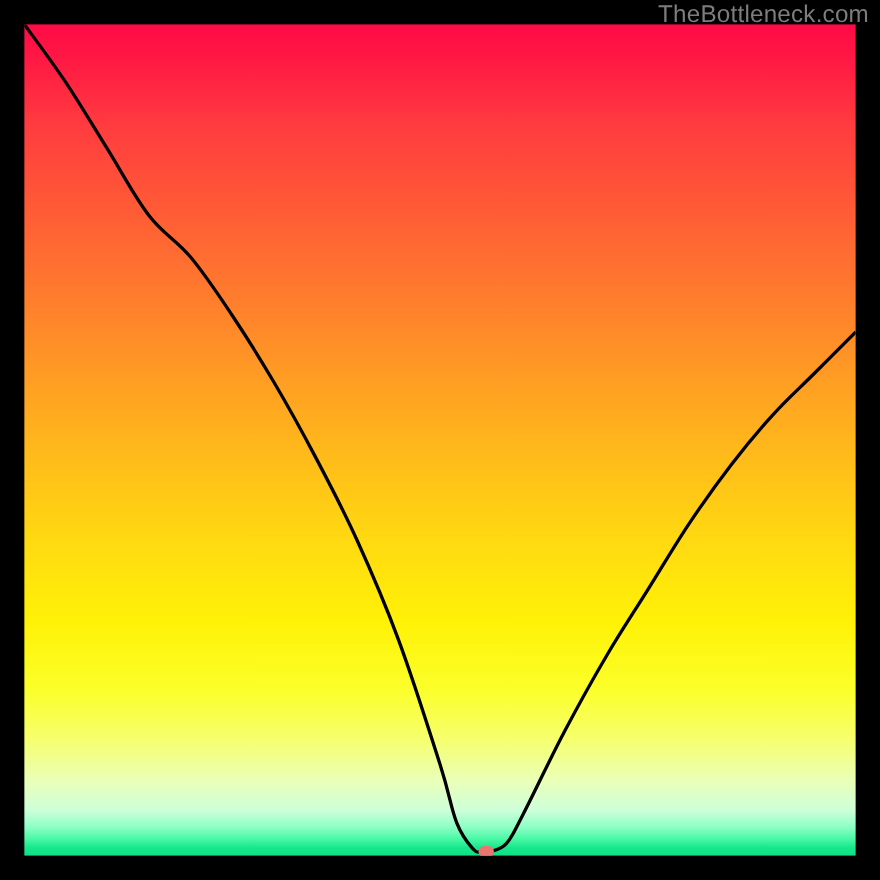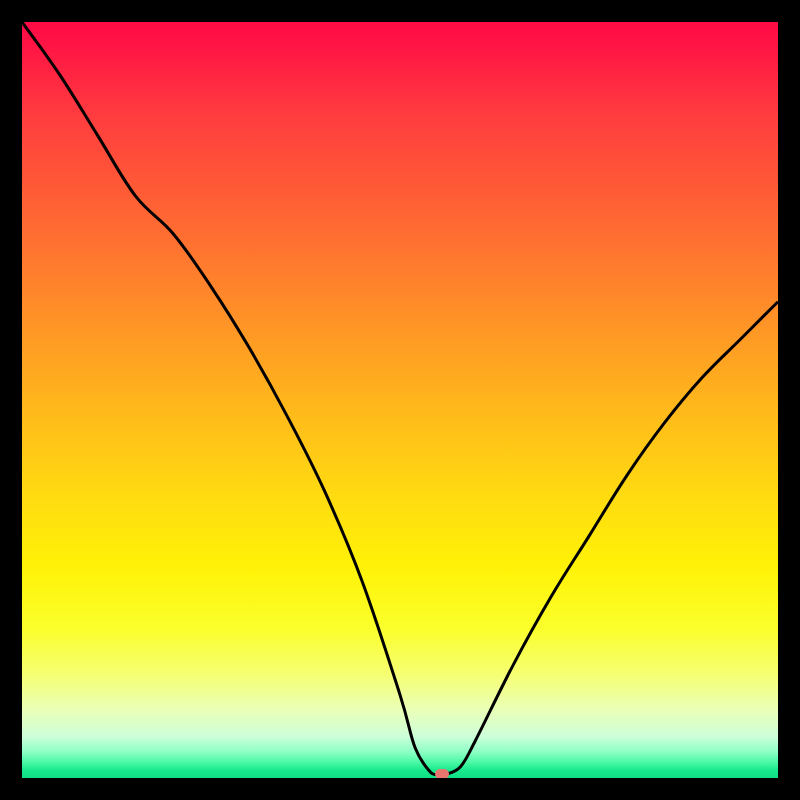--- a/index.html
+++ b/index.html
@@ -71,20 +71,21 @@
     background: #e8766f;
     border-radius: 5px;
     transform: translate(-50%, -50%);
   }
 </style>
 </head>
 <body>
 
 <div class="frame">
 
+  <div class="watermark">TheBottleneck.com</div>
 
   <div class="plot-area">
     <div class="gradient-bg"></div>
 
     <svg class="curve" viewBox="0 0 756 756" preserveAspectRatio="none">
       <path id="curve-path" fill="none" stroke-width="3" stroke="#000000" d="M 0 0 C 6.804 9.525599999999992, 24.192000000000004 32.50799999999997, 37.800000000000004 52.91999999999996 C 51.408 73.33199999999995, 61.99200000000001 91.62719999999997, 75.60000000000001 113.39999999999998 C 89.20800000000001 135.1728, 99.79199999999999 156.18959999999998, 113.39999999999999 173.88 C 127.008 191.5704, 137.592 195.35040000000006, 151.20000000000002 211.68000000000006 C 164.80800000000002 228.00960000000006, 175.392 244.18799999999996, 189 264.59999999999997 C 202.608 285.01199999999994, 213.19199999999998 301.94640000000004, 226.79999999999998 325.08000000000004 C 240.408 348.21360000000004, 250.99199999999996 367.26480000000004, 264.59999999999997 393.12 C 278.20799999999997 418.9752, 288.79200000000003 438.78239999999994, 302.40000000000003 468.71999999999997 C 316.00800000000004 498.6576, 326.592 522.6984, 340.2 559.44 C 353.808 596.1816000000001, 368.4744 642.9024000000001, 378 672.84 C 387.5256 702.7776, 387.6768 711.87984, 393.12 725.76 C 398.5632 739.64016, 404.1576 745.1892, 408.24 749.952 C 412.3224 754.7148, 413.0784 751.81176, 415.8 752.22 C 418.52160000000003 752.62824, 419.2776 753.5808000000001, 423.36 752.22 C 427.4424 750.8592, 433.03679999999997 750.7836, 438.47999999999996 744.66 C 443.92319999999995 738.5364, 444.07439999999997 736.5708000000001, 453.59999999999997 718.2 C 463.12559999999996 699.8292, 477.79200000000003 668.4552, 491.40000000000003 642.6 C 505.00800000000004 616.7448, 515.592 597.6936, 529.1999999999999 574.56 C 542.8079999999999 551.4264, 553.3919999999999 535.8527999999999, 567 514.0799999999999 C 580.6080000000001 492.3071999999999, 591.192 474.01199999999994, 604.8000000000001 453.59999999999997 C 618.4080000000001 433.188, 628.9920000000001 418.3704, 642.6 400.68 C 656.208 382.9896, 666.792 370.2888, 680.4 355.32 C 694.0079999999999 340.3512, 704.5919999999999 331.12800000000004, 718.1999999999999 317.52000000000004 C 731.808 303.91200000000003, 749.196 286.524, 756 279.71999999999997"></path>
     </svg>
 
     <div class="marker" id="min-marker" style="background: rgb(232, 118, 111); left: 419.58px; top: 752.22px;"></div>
   </div>

